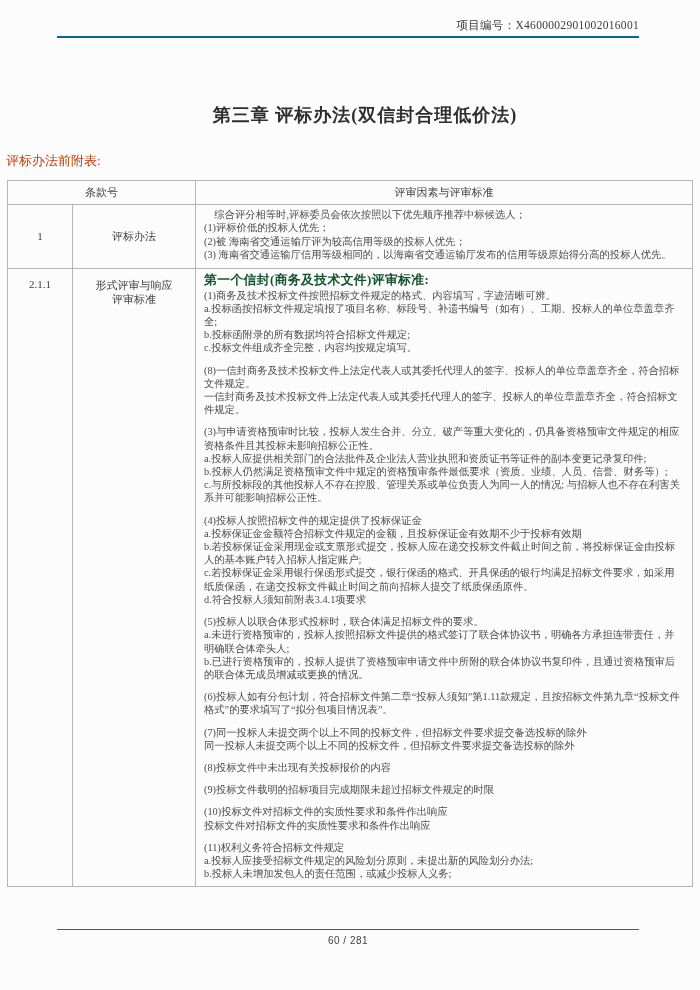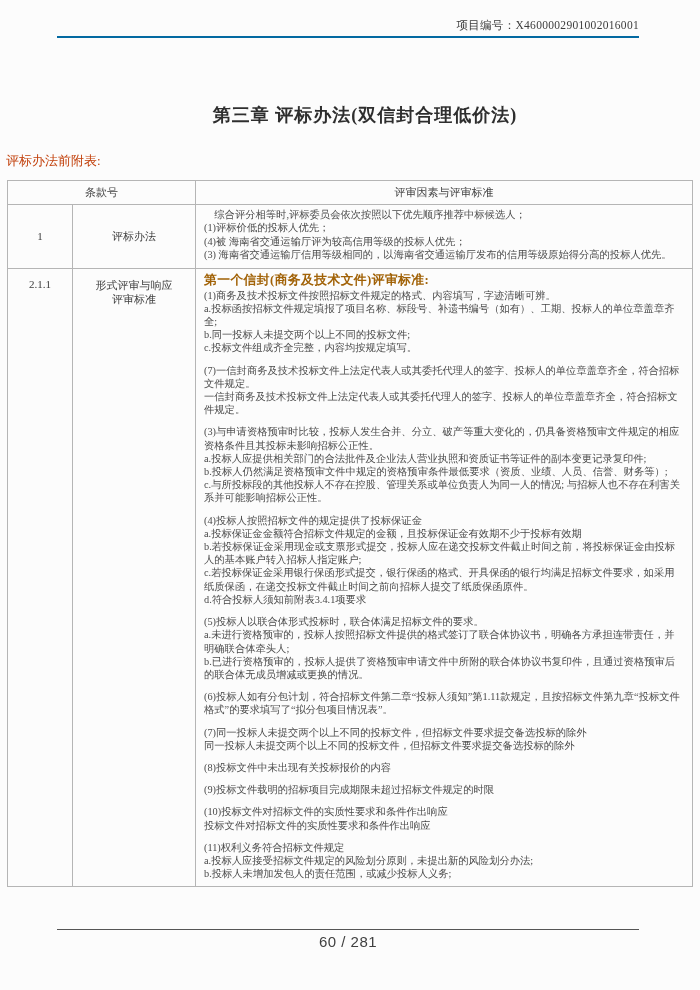--- a/index.html
+++ b/index.html
@@ -64,38 +64,38 @@
   .name-cell { padding:0 18px; line-height:14px; }
   .content-cell {
     padding:3px 8px 6px 8px;
     font-size:10.3px;
     color:#4a4a4a;
   }
   .r1-lines .line { line-height:13.4px; }
   .content-heading {
     font-size:12.8px;
     font-weight:bold;
-    color:#a16207;
+    color:#14532d;
     line-height:17px;
     letter-spacing:0.4px;
   }
   .r2-lines .line { line-height:13.2px; }
   .line { word-break:break-all; }
   .line.blank { height:9px; line-height:9px; overflow:hidden; }
   
   .page-footer {
     position:absolute; top:929px; left:57px; width:582px;
     border-top:1.6px solid #555;
     text-align:center;
   }
   .page-number {
     display:inline-block;
     margin-top:3px;
     font-family:"Liberation Sans","DejaVu Sans",sans-serif;
-    font-size:15px;
+    font-size:10px;
     color:#3f3f3f;
     letter-spacing:0.5px;
   }
 </style>
 </head>
 <body>
 
 <div class="page">
 
   <div class="doc-header">
@@ -118,38 +118,38 @@
         <td class="hdr-cell">评审因素与评审标准</td>
       </tr>
 
       <tr>
         <td class="clause-cell v-mid">1</td>
         <td class="name-cell v-mid">评标办法</td>
         <td class="content-cell">
           <div class="r1-lines">
               <div class="line">　综合评分相等时,评标委员会依次按照以下优先顺序推荐中标候选人；</div>
               <div class="line">(1)评标价低的投标人优先；</div>
-              <div class="line">(4)被 海南省交通运输厅评为较高信用等级的投标人优先；</div>
+              <div class="line">(2)被 海南省交通运输厅评为较高信用等级的投标人优先；</div>
               <div class="line">(3) 海南省交通运输厅信用等级相同的，以海南省交通运输厅发布的信用等级原始得分高的投标人优先。</div>
             </div>
         </td>
       </tr>
 
       <tr>
         <td class="clause-cell v-top">2.1.1</td>
         <td class="name-cell v-top">形式评审与响应评审标准</td>
         <td class="content-cell">
           <div class="content-heading">第一个信封(商务及技术文件)评审标准:</div>
           <div class="r2-lines">
               <div class="line">(1)商务及技术投标文件按照招标文件规定的格式、内容填写，字迹清晰可辨。</div>
               <div class="line">a.投标函按招标文件规定填报了项目名称、标段号、补遗书编号（如有）、工期、投标人的单位章盖章齐全;</div>
-              <div class="line">b.同一投标人未提交两个以上不同的投标文件;</div>
+              <div class="line">b.投标函附录的所有数据均符合招标文件规定;</div>
               <div class="line">c.投标文件组成齐全完整，内容均按规定填写。</div>
               <div class="line blank">&nbsp;</div>
-              <div class="line">(7)一信封商务及技术投标文件上法定代表人或其委托代理人的签字、投标人的单位章盖章齐全，符合招标文件规定。</div>
+              <div class="line">(8)一信封商务及技术投标文件上法定代表人或其委托代理人的签字、投标人的单位章盖章齐全，符合招标文件规定。</div>
               <div class="line">一信封商务及技术投标文件上法定代表人或其委托代理人的签字、投标人的单位章盖章齐全，符合招标文件规定。</div>
               <div class="line blank">&nbsp;</div>
               <div class="line">(3)与申请资格预审时比较，投标人发生合并、分立、破产等重大变化的，仍具备资格预审文件规定的相应资格条件且其投标未影响招标公正性。</div>
               <div class="line">a.投标人应提供相关部门的合法批件及企业法人营业执照和资质证书等证件的副本变更记录复印件;</div>
               <div class="line">b.投标人仍然满足资格预审文件中规定的资格预审条件最低要求（资质、业绩、人员、信誉、财务等）;</div>
               <div class="line">c.与所投标段的其他投标人不存在控股、管理关系或单位负责人为同一人的情况; 与招标人也不存在利害关系并可能影响招标公正性。</div>
               <div class="line blank">&nbsp;</div>
               <div class="line">(4)投标人按照招标文件的规定提供了投标保证金</div>
               <div class="line">a.投标保证金金额符合招标文件规定的金额，且投标保证金有效期不少于投标有效期</div>
               <div class="line">b.若投标保证金采用现金或支票形式提交，投标人应在递交投标文件截止时间之前，将投标保证金由投标人的基本账户转入招标人指定账户;</div>

